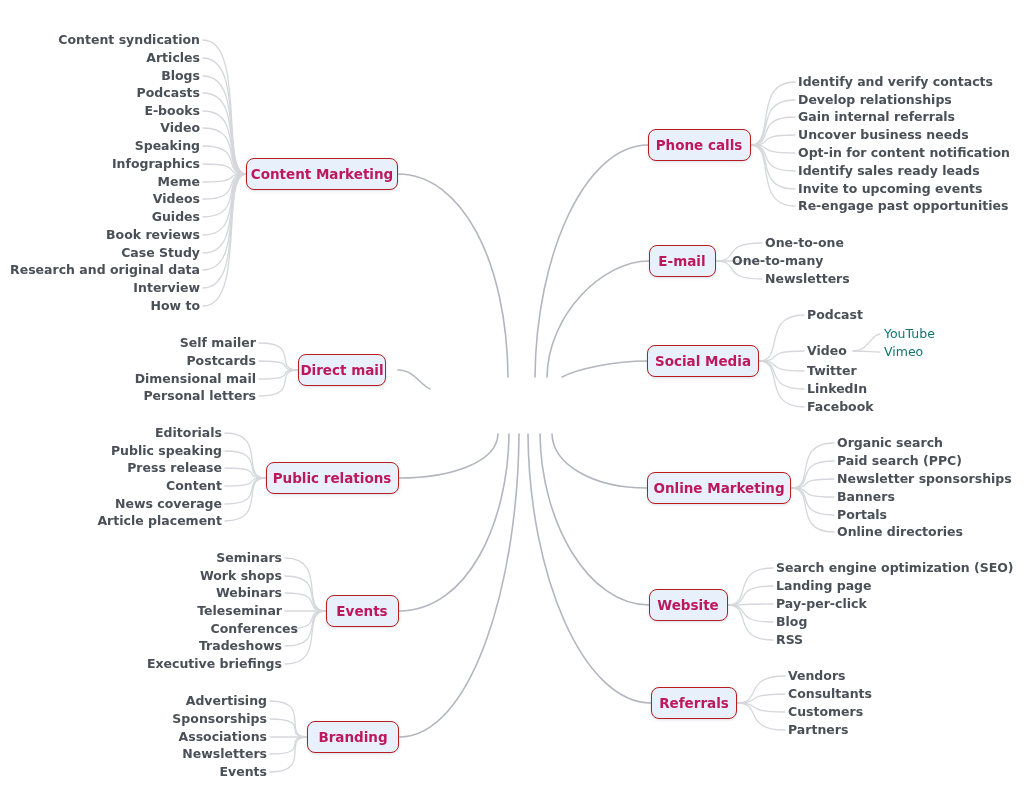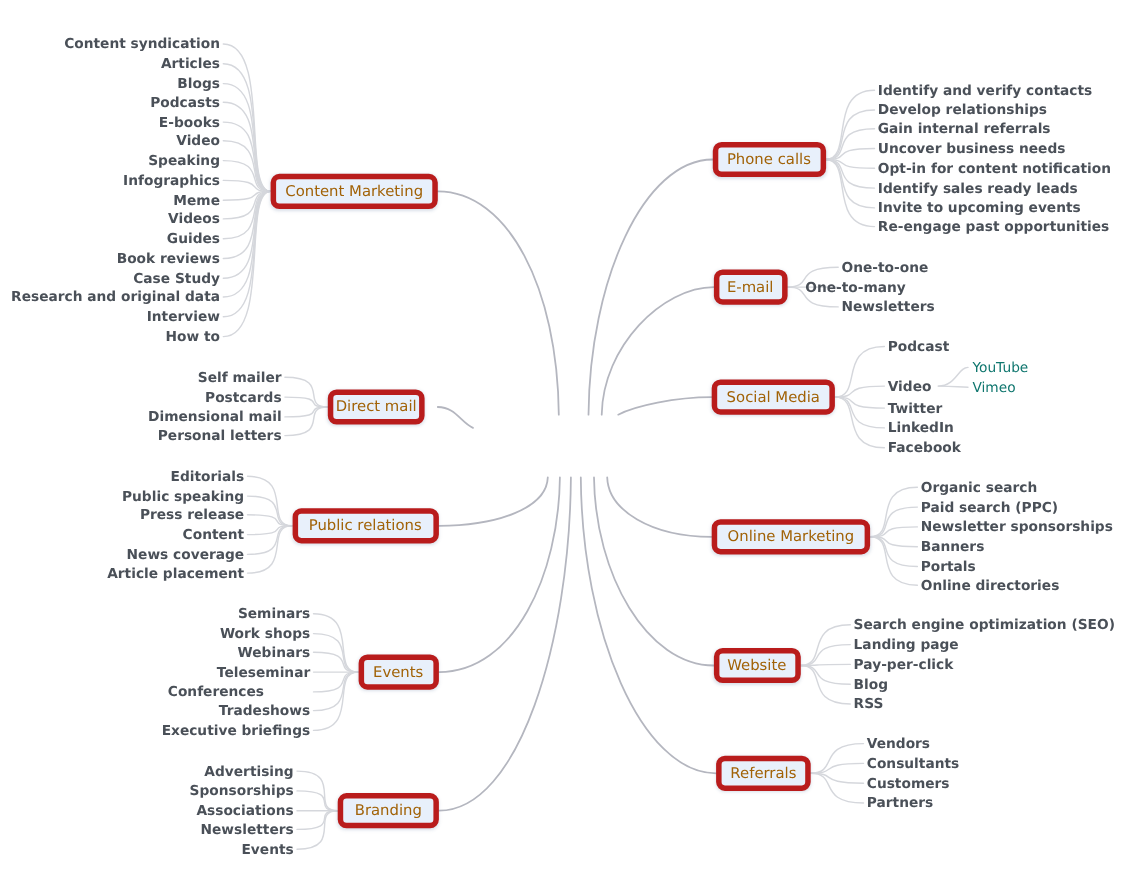--- a/index.html
+++ b/index.html
@@ -1,21 +1,21 @@
 <!DOCTYPE html>
 <html><head>
 <meta charset="utf-8">
 <style>
   html,body{margin:0;padding:0;background:#ffffff;}
   #canvas{position:relative;width:1024px;height:812px;background:#ffffff;overflow:hidden;
           font-family:"DejaVu Sans","Liberation Sans",sans-serif;}
   #wires{position:absolute;left:0;top:0;width:1024px;height:812px;}
-  .node{position:absolute;background:#e8f0fb;border:5px solid #b91c1c;border-radius:8px;
-        display:flex;align-items:center;justify-content:center;font-weight:normal;
-        font-size:13.5px;color:#a16207;white-space:nowrap;box-sizing:border-box;
+  .node{position:absolute;background:#e8f0fb;border:1px solid #b91c1c;border-radius:8px;
+        display:flex;align-items:center;justify-content:center;font-weight:bold;
+        font-size:13.5px;color:#be185d;white-space:nowrap;box-sizing:border-box;
         box-shadow:0 1px 3px rgba(130,150,180,.30);}
   #center-node{position:absolute;left:430px;top:376px;width:187px;height:58px;
         background:#94b3de;border:1px solid #aac1e6;border-radius:13px;
         display:flex;flex-direction:column;align-items:center;justify-content:center;
         font-weight:bold;font-size:15px;line-height:19px;color:#29405f;text-align:center;
         box-sizing:border-box;box-shadow:0 2px 4px rgba(110,130,160,.35);}
   .leaf{position:absolute;font-weight:bold;font-size:12.5px;line-height:16px;
         color:#4a5058;white-space:nowrap;}
   .leaf.sub{font-weight:normal;color:#0f766e;}
 </style>
@@ -137,21 +137,21 @@
       <div class="leaf" style="right: 802px; text-align: right; top: 443px;">Public speaking</div>
       <div class="leaf" style="right: 802px; text-align: right; top: 460px;">Press release</div>
       <div class="leaf" style="right: 802px; text-align: right; top: 478px;">Content</div>
       <div class="leaf" style="right: 802px; text-align: right; top: 496px;">News coverage</div>
       <div class="leaf" style="right: 802px; text-align: right; top: 513px;">Article placement</div>
       <div class="node" style="left: 325.5px; top: 595px; width: 73px; height: 32px;">Events</div>
       <div class="leaf" style="right: 742px; text-align: right; top: 550px;">Seminars</div>
       <div class="leaf" style="right: 742px; text-align: right; top: 568px;">Work shops</div>
       <div class="leaf" style="right: 742px; text-align: right; top: 585px;">Webinars</div>
       <div class="leaf" style="right: 742px; text-align: right; top: 603px;">Teleseminar</div>
-      <div class="leaf" style="right: 784px; text-align: right; top: 621px;">Conferences</div>
+      <div class="leaf" style="right: 726px; text-align: right; top: 621px;">Conferences</div>
       <div class="leaf" style="right: 742px; text-align: right; top: 638px;">Tradeshows</div>
       <div class="leaf" style="right: 742px; text-align: right; top: 656px;">Executive briefings</div>
       <div class="node" style="left: 307px; top: 721px; width: 92px; height: 32px;">Branding</div>
       <div class="leaf" style="right: 757px; text-align: right; top: 693px;">Advertising</div>
       <div class="leaf" style="right: 757px; text-align: right; top: 711px;">Sponsorships</div>
       <div class="leaf" style="right: 757px; text-align: right; top: 729px;">Associations</div>
       <div class="leaf" style="right: 757px; text-align: right; top: 746px;">Newsletters</div>
       <div class="leaf" style="right: 757px; text-align: right; top: 764px;">Events</div>
       <div class="node" style="left: 647.5px; top: 129px; width: 103px; height: 32px;">Phone calls</div>
       <div class="leaf" style="left: 798px; top: 74px;">Identify and verify contacts</div>

